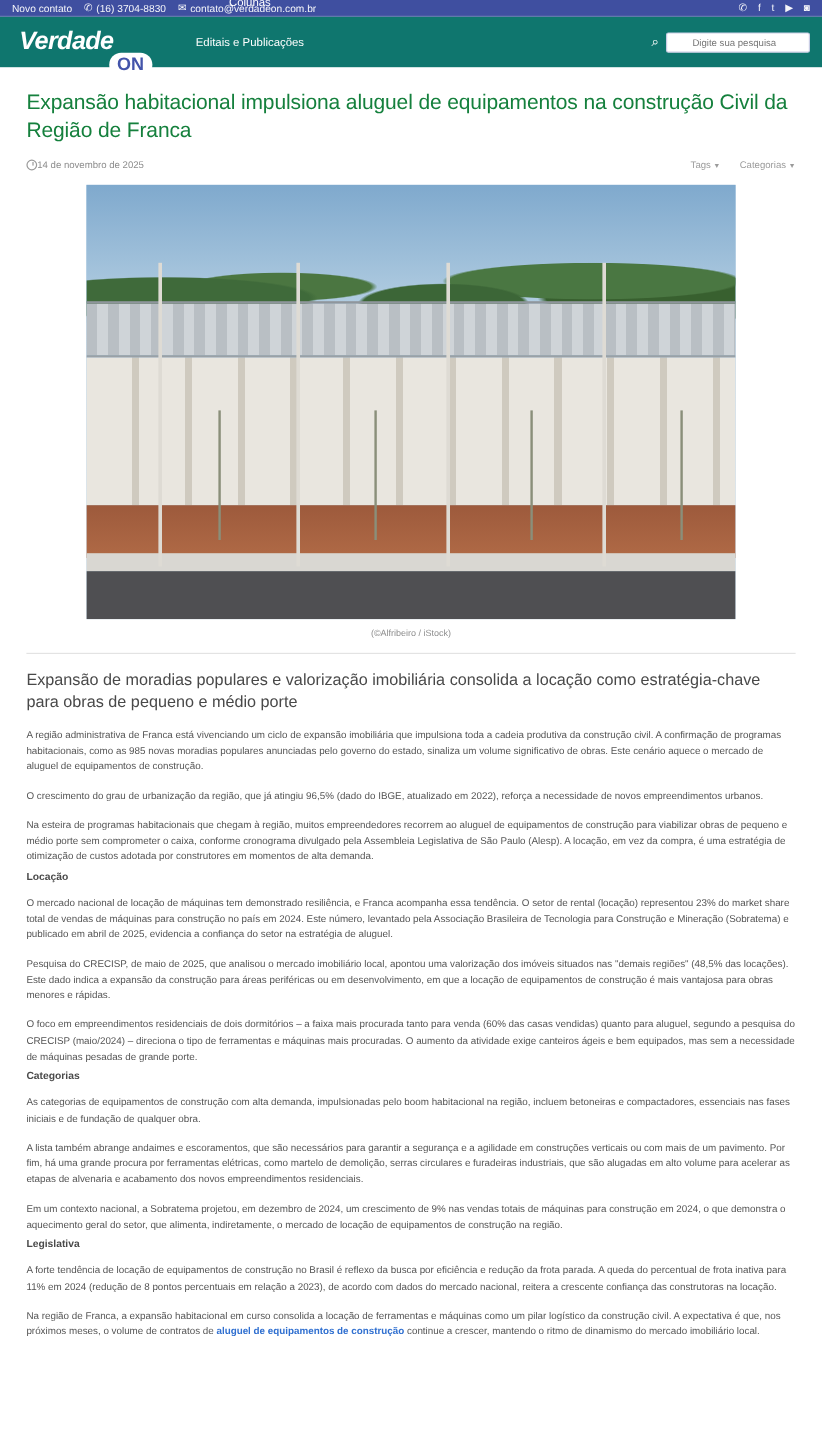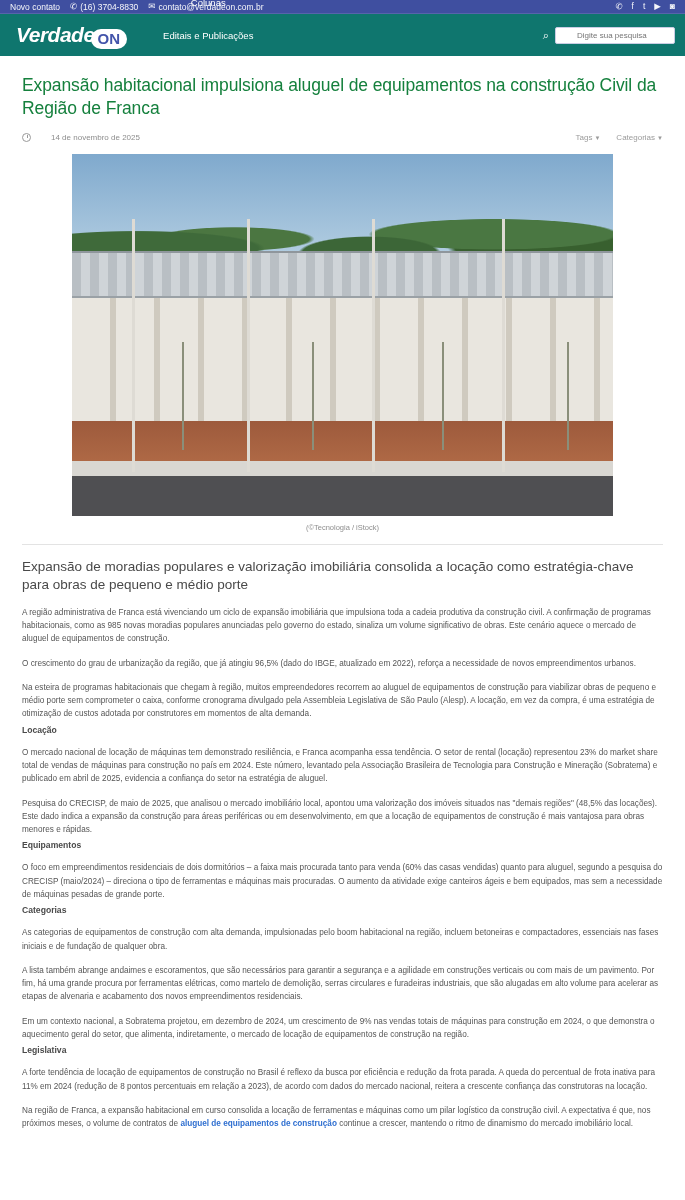--- a/index.html
+++ b/index.html
@@ -64,21 +64,21 @@
     display: inline-block;
     background: #ffffff;
     color: #4354aa;
     border-radius: 999px;
     font-style: normal;
     font-size: 15px;
     padding: 1px 7px 2px 7px;
     margin-left: -4px;
     letter-spacing: 0px;
     position: relative;
-    top: 4px;
+    top: 19px;
   }
   .nav {
     display: flex;
     align-items: center;
     gap: 22px;
     margin-left: 36px;
     font-size: 9.5px;
     color: #ffffff;
     flex-direction: column;
   }
@@ -119,21 +119,21 @@
     margin: 18px 0 0 0;
     letter-spacing: -0.1px;
   }
   .meta-row {
     display: flex;
     align-items: center;
     margin-top: 12px;
     font-size: 8px;
     color: #8d8d8d;
   }
-  .meta-date { display: flex; align-items: center; gap: 20px; }
+  .meta-date { display: flex; align-items: center; gap: 0; }
   .clock-icon {
     width: 9px; height: 9px; border: 1px solid #9a9a9a; border-radius: 50%;
     display: inline-block; position: relative;
   }
   .clock-icon::after {
     content: ""; position: absolute; left: 3.5px; top: 1.6px;
     width: 1px; height: 3px; background: #9a9a9a;
   }
   .meta-right { margin-left: auto; display: flex; gap: 16px; color: #9b9b9b; }
   .meta-right span { white-space: nowrap; }
@@ -292,35 +292,34 @@
       <div class="road"></div>
       <div class="post" style="left:60px"></div>
       <div class="post" style="left:175px"></div>
       <div class="post" style="left:300px"></div>
       <div class="post" style="left:430px"></div>
       <div class="sapling" style="left:110px"></div>
       <div class="sapling" style="left:240px"></div>
       <div class="sapling" style="left:370px"></div>
       <div class="sapling" style="left:495px"></div>
     </div>
-    <div class="caption">(©Tecnologia / iStock)</div>
+    <div class="caption">(©Alfribeiro / iStock)</div>
 
     <hr class="sep">
 
     <h2 class="subtitle">Expansão de moradias populares e valorização imobiliária consolida a locação como estratégia-chave para obras de pequeno e médio porte</h2>
 
     <p class="body">A região administrativa de Franca está vivenciando um ciclo de expansão imobiliária que impulsiona toda a cadeia produtiva da construção civil. A confirmação de programas habitacionais, como as 985 novas moradias populares anunciadas pelo governo do estado, sinaliza um volume significativo de obras. Este cenário aquece o mercado de aluguel de equipamentos de construção.</p>
     <p class="body">O crescimento do grau de urbanização da região, que já atingiu 96,5% (dado do IBGE, atualizado em 2022), reforça a necessidade de novos empreendimentos urbanos.</p>
     <p class="body">Na esteira de programas habitacionais que chegam à região, muitos empreendedores recorrem ao aluguel de equipamentos de construção para viabilizar obras de pequeno e médio porte sem comprometer o caixa, conforme cronograma divulgado pela Assembleia Legislativa de São Paulo (Alesp). A locação, em vez da compra, é uma estratégia de otimização de custos adotada por construtores em momentos de alta demanda.</p>
 
     <h3 class="sec">Locação</h3>
     <p class="body">O mercado nacional de locação de máquinas tem demonstrado resiliência, e Franca acompanha essa tendência. O setor de rental (locação) representou 23% do market share total de vendas de máquinas para construção no país em 2024. Este número, levantado pela Associação Brasileira de Tecnologia para Construção e Mineração (Sobratema) e publicado em abril de 2025, evidencia a confiança do setor na estratégia de aluguel.</p>
     <p class="body">Pesquisa do CRECISP, de maio de 2025, que analisou o mercado imobiliário local, apontou uma valorização dos imóveis situados nas "demais regiões" (48,5% das locações). Este dado indica a expansão da construção para áreas periféricas ou em desenvolvimento, em que a locação de equipamentos de construção é mais vantajosa para obras menores e rápidas.</p>
 
-    <h3 class="sec">Equipamentos</h3>
     <p class="body">O foco em empreendimentos residenciais de dois dormitórios – a faixa mais procurada tanto para venda (60% das casas vendidas) quanto para aluguel, segundo a pesquisa do CRECISP (maio/2024) – direciona o tipo de ferramentas e máquinas mais procuradas. O aumento da atividade exige canteiros ágeis e bem equipados, mas sem a necessidade de máquinas pesadas de grande porte.</p>
 
     <h3 class="sec">Categorias</h3>
     <p class="body">As categorias de equipamentos de construção com alta demanda, impulsionadas pelo boom habitacional na região, incluem betoneiras e compactadores, essenciais nas fases iniciais e de fundação de qualquer obra.</p>
     <p class="body">A lista também abrange andaimes e escoramentos, que são necessários para garantir a segurança e a agilidade em construções verticais ou com mais de um pavimento. Por fim, há uma grande procura por ferramentas elétricas, como martelo de demolição, serras circulares e furadeiras industriais, que são alugadas em alto volume para acelerar as etapas de alvenaria e acabamento dos novos empreendimentos residenciais.</p>
     <p class="body">Em um contexto nacional, a Sobratema projetou, em dezembro de 2024, um crescimento de 9% nas vendas totais de máquinas para construção em 2024, o que demonstra o aquecimento geral do setor, que alimenta, indiretamente, o mercado de locação de equipamentos de construção na região.</p>
 
     <h3 class="sec">Legislativa</h3>
     <p class="body">A forte tendência de locação de equipamentos de construção no Brasil é reflexo da busca por eficiência e redução da frota parada. A queda do percentual de frota inativa para 11% em 2024 (redução de 8 pontos percentuais em relação a 2023), de acordo com dados do mercado nacional, reitera a crescente confiança das construtoras na locação.</p>
     <p class="body">

